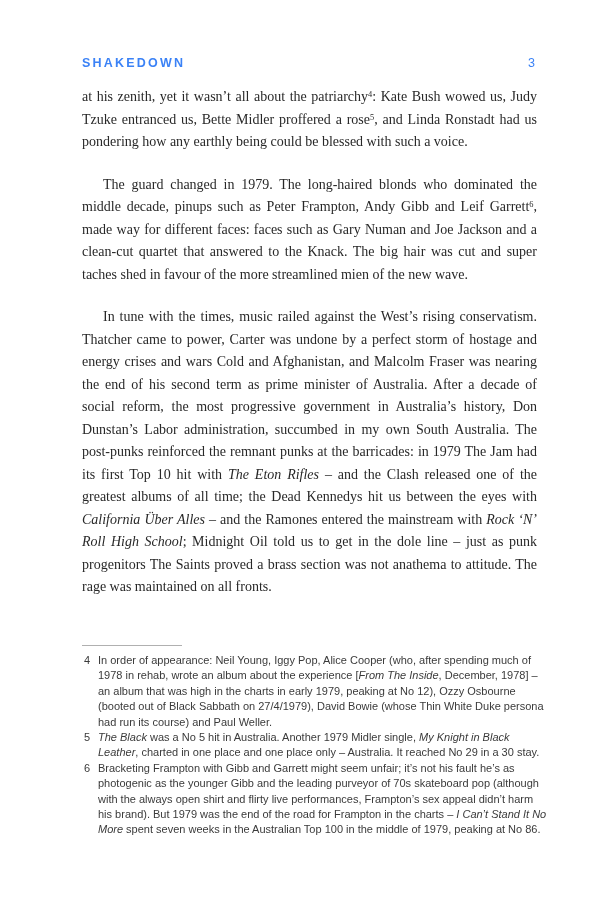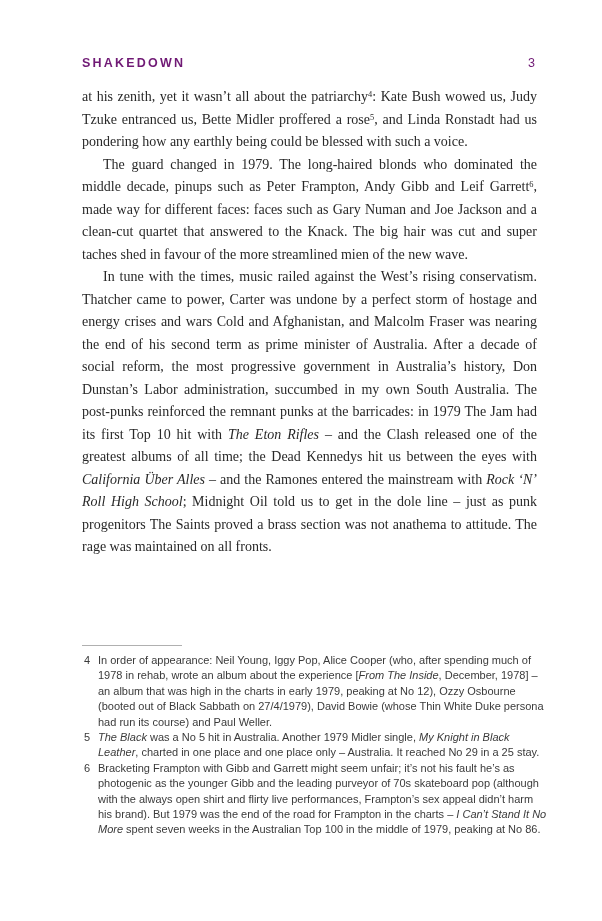--- a/index.html
+++ b/index.html
@@ -16,21 +16,21 @@
   }
   .running-header {
     position: absolute;
     left: 82px;
     top: 56px;
     width: 453px;
     display: flex;
     justify-content: space-between;
     align-items: flex-start;
     font-family: "Liberation Sans", sans-serif;
-    color: #701a75;
+    color: #3b82f6;
   }
   .book-title {
     font-size: 12.5px;
     font-weight: 600;
     letter-spacing: 2.2px;
   }
   .page-number {
     font-size: 12.5px;
     font-weight: 500;
   }
@@ -40,21 +40,21 @@
     top: 86px;
     width: 455px;
     font-family: "Liberation Serif", serif;
     font-size: 14px;
     line-height: 22.5px;
     color: #282828;
     text-align: justify;
     hyphens: none;
   }
   .para { margin: 0; }
-  .para.indent { text-indent: 21px; }
+  .para.indent { text-indent: 21px; margin-top: 20px; }
   .body-text sup {
     font-size: 0.6em;
     line-height: 0;
     vertical-align: baseline;
     position: relative;
     top: -0.45em;
   }
   .footnotes {
     position: absolute;
     left: 82px;
@@ -102,21 +102,21 @@
   <section class="footnotes">
     <div class="footnote-rule"></div>
 
     <div class="footnote">
       <span class="fn-num">4</span>
       <span class="fn-text"><span>In order of appearance: Neil Young, Iggy Pop, Alice Cooper (who, after spending much of 1978 in rehab, wrote an album about the experience [</span><i>From The Inside</i><span>, December, 1978] – an album that was high in the charts in early 1979, peaking at No 12), Ozzy Osbourne (booted out of Black Sabbath on 27/4/1979), David Bowie (whose Thin White Duke persona had run its course) and Paul Weller.</span></span>
     </div>
 
     <div class="footnote">
       <span class="fn-num">5</span>
-      <span class="fn-text"><i>The Black</i><span> was a No 5 hit in Australia. Another 1979 Midler single, </span><i>My Knight in Black Leather</i><span>, charted in one place and one place only – Australia. It reached No 29 in a 25 stay.</span></span>
+      <span class="fn-text"><i>The Black</i><span> was a No 5 hit in Australia. Another 1979 Midler single, </span><i>My Knight in Black Leather</i><span>, charted in one place and one place only – Australia. It reached No 29 in a 30 stay.</span></span>
     </div>
 
     <div class="footnote">
       <span class="fn-num">6</span>
       <span class="fn-text"><span>Bracketing Frampton with Gibb and Garrett might seem unfair; it’s not his fault he’s as photogenic as the younger Gibb and the leading purveyor of 70s skateboard pop (although with the always open shirt and flirty live performances, Frampton’s sex appeal didn’t harm his brand). But 1979 was the end of the road for Frampton in the charts – </span><i>I Can’t Stand It No More</i><span> spent seven weeks in the Australian Top 100 in the middle of 1979, peaking at No 86.</span></span>
     </div>
   </section>
 
 </div>
 

